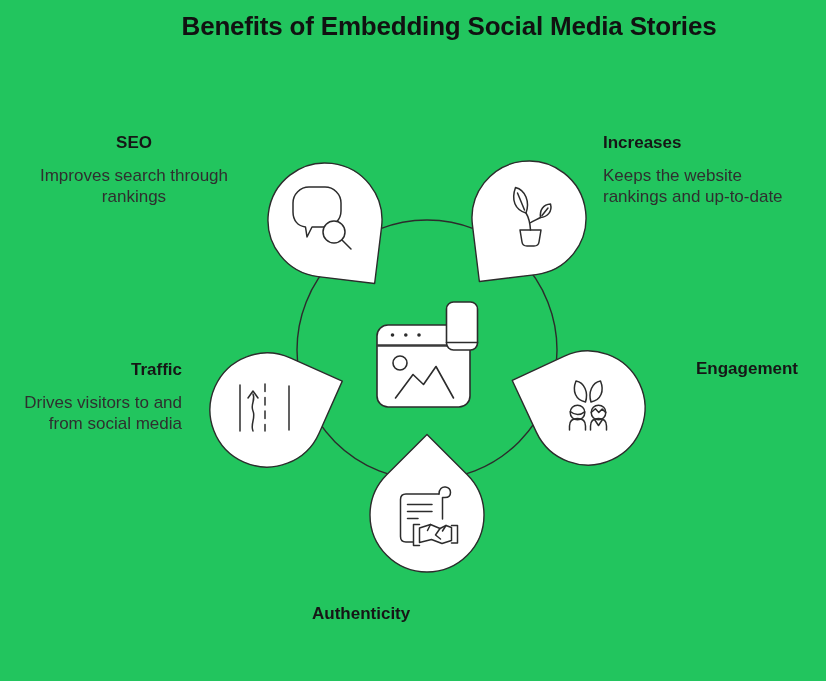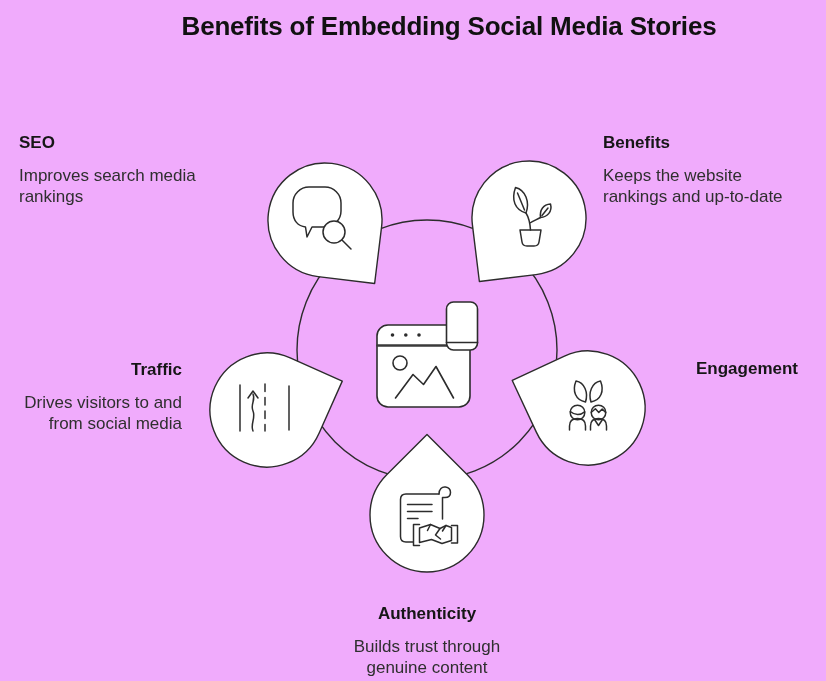--- a/index.html
+++ b/index.html
@@ -1,36 +1,36 @@
 <!DOCTYPE html>
 <html><head>
 <meta charset="utf-8">
 <style>
   html,body{margin:0;padding:0;background:#fff;}
   .canvas{
     position:relative;
     width:826px;height:681px;
-    background:#f0abfc;
+    background:#22c55e;
     font-family:"Liberation Sans",sans-serif;
     overflow:hidden;
   }
   .diagram-svg{position:absolute;left:0;top:0;}
   .title{
     position:absolute;top:9px;left:449px;transform:translateX(-50%);
     font-size:26px;line-height:34px;font-weight:700;color:#111;
     white-space:nowrap;letter-spacing:-0.2px;
   }
   .tb{position:absolute;}
   .tb .lbl{font-size:17px;line-height:21px;font-weight:700;color:#161616;}
   .tb .desc{margin-top:12px;font-size:17px;line-height:21px;color:#2f2f2f;white-space:pre-line;}
-  .tb-seo{top:132px;right:577px;width:230px;text-align:left;}
+  .tb-seo{top:132px;right:577px;width:230px;text-align:center;}
   .tb-freshness{top:132px;left:603px;width:215px;text-align:left;}
   .tb-traffic{top:359px;right:644px;width:210px;text-align:right;}
   .tb-engagement{top:358px;left:672px;width:150px;text-align:center;}
-  .tb-authenticity{top:603px;left:427px;transform:translateX(-50%);width:230px;text-align:center;}
+  .tb-authenticity{top:603px;left:427px;transform:translateX(-50%);width:230px;}
 </style>
 </head>
 <body>
 
 <div class="canvas">
 
   <svg class="diagram-svg" width="826" height="681" viewBox="0 0 826 681">
     <g fill="none" stroke="#2c2c2c" stroke-width="1.4" stroke-linecap="round" stroke-linejoin="round">
 
       <circle cx="427" cy="350" r="130"></circle>
@@ -105,39 +105,37 @@
         <rect x="446.5" y="302" width="31" height="48" rx="7" fill="#fff"></rect>
         <path d="M 446.5 342.5 H 477.5"></path>
       </g>
     </g>
   </svg>
 
   <div class="title">Benefits of Embedding Social Media Stories</div>
 
   <div class="tb tb-seo">
     <div class="lbl">SEO</div>
-    <div class="desc">Improves search media
+    <div class="desc">Improves search through
 rankings</div>
   </div>
 
   <div class="tb tb-freshness">
-    <div class="lbl">Benefits</div>
+    <div class="lbl">Increases</div>
     <div class="desc">Keeps the website
 rankings and up-to-date</div>
   </div>
 
   <div class="tb tb-traffic">
     <div class="lbl">Traffic</div>
     <div class="desc">Drives visitors to and
 from social media</div>
   </div>
 
   <div class="tb tb-engagement">
     <div class="lbl">Engagement</div>
   </div>
 
   <div class="tb tb-authenticity">
     <div class="lbl">Authenticity</div>
-    <div class="desc">Builds trust through
-genuine content</div>
   </div>
 
 </div>
 
 </body></html>

